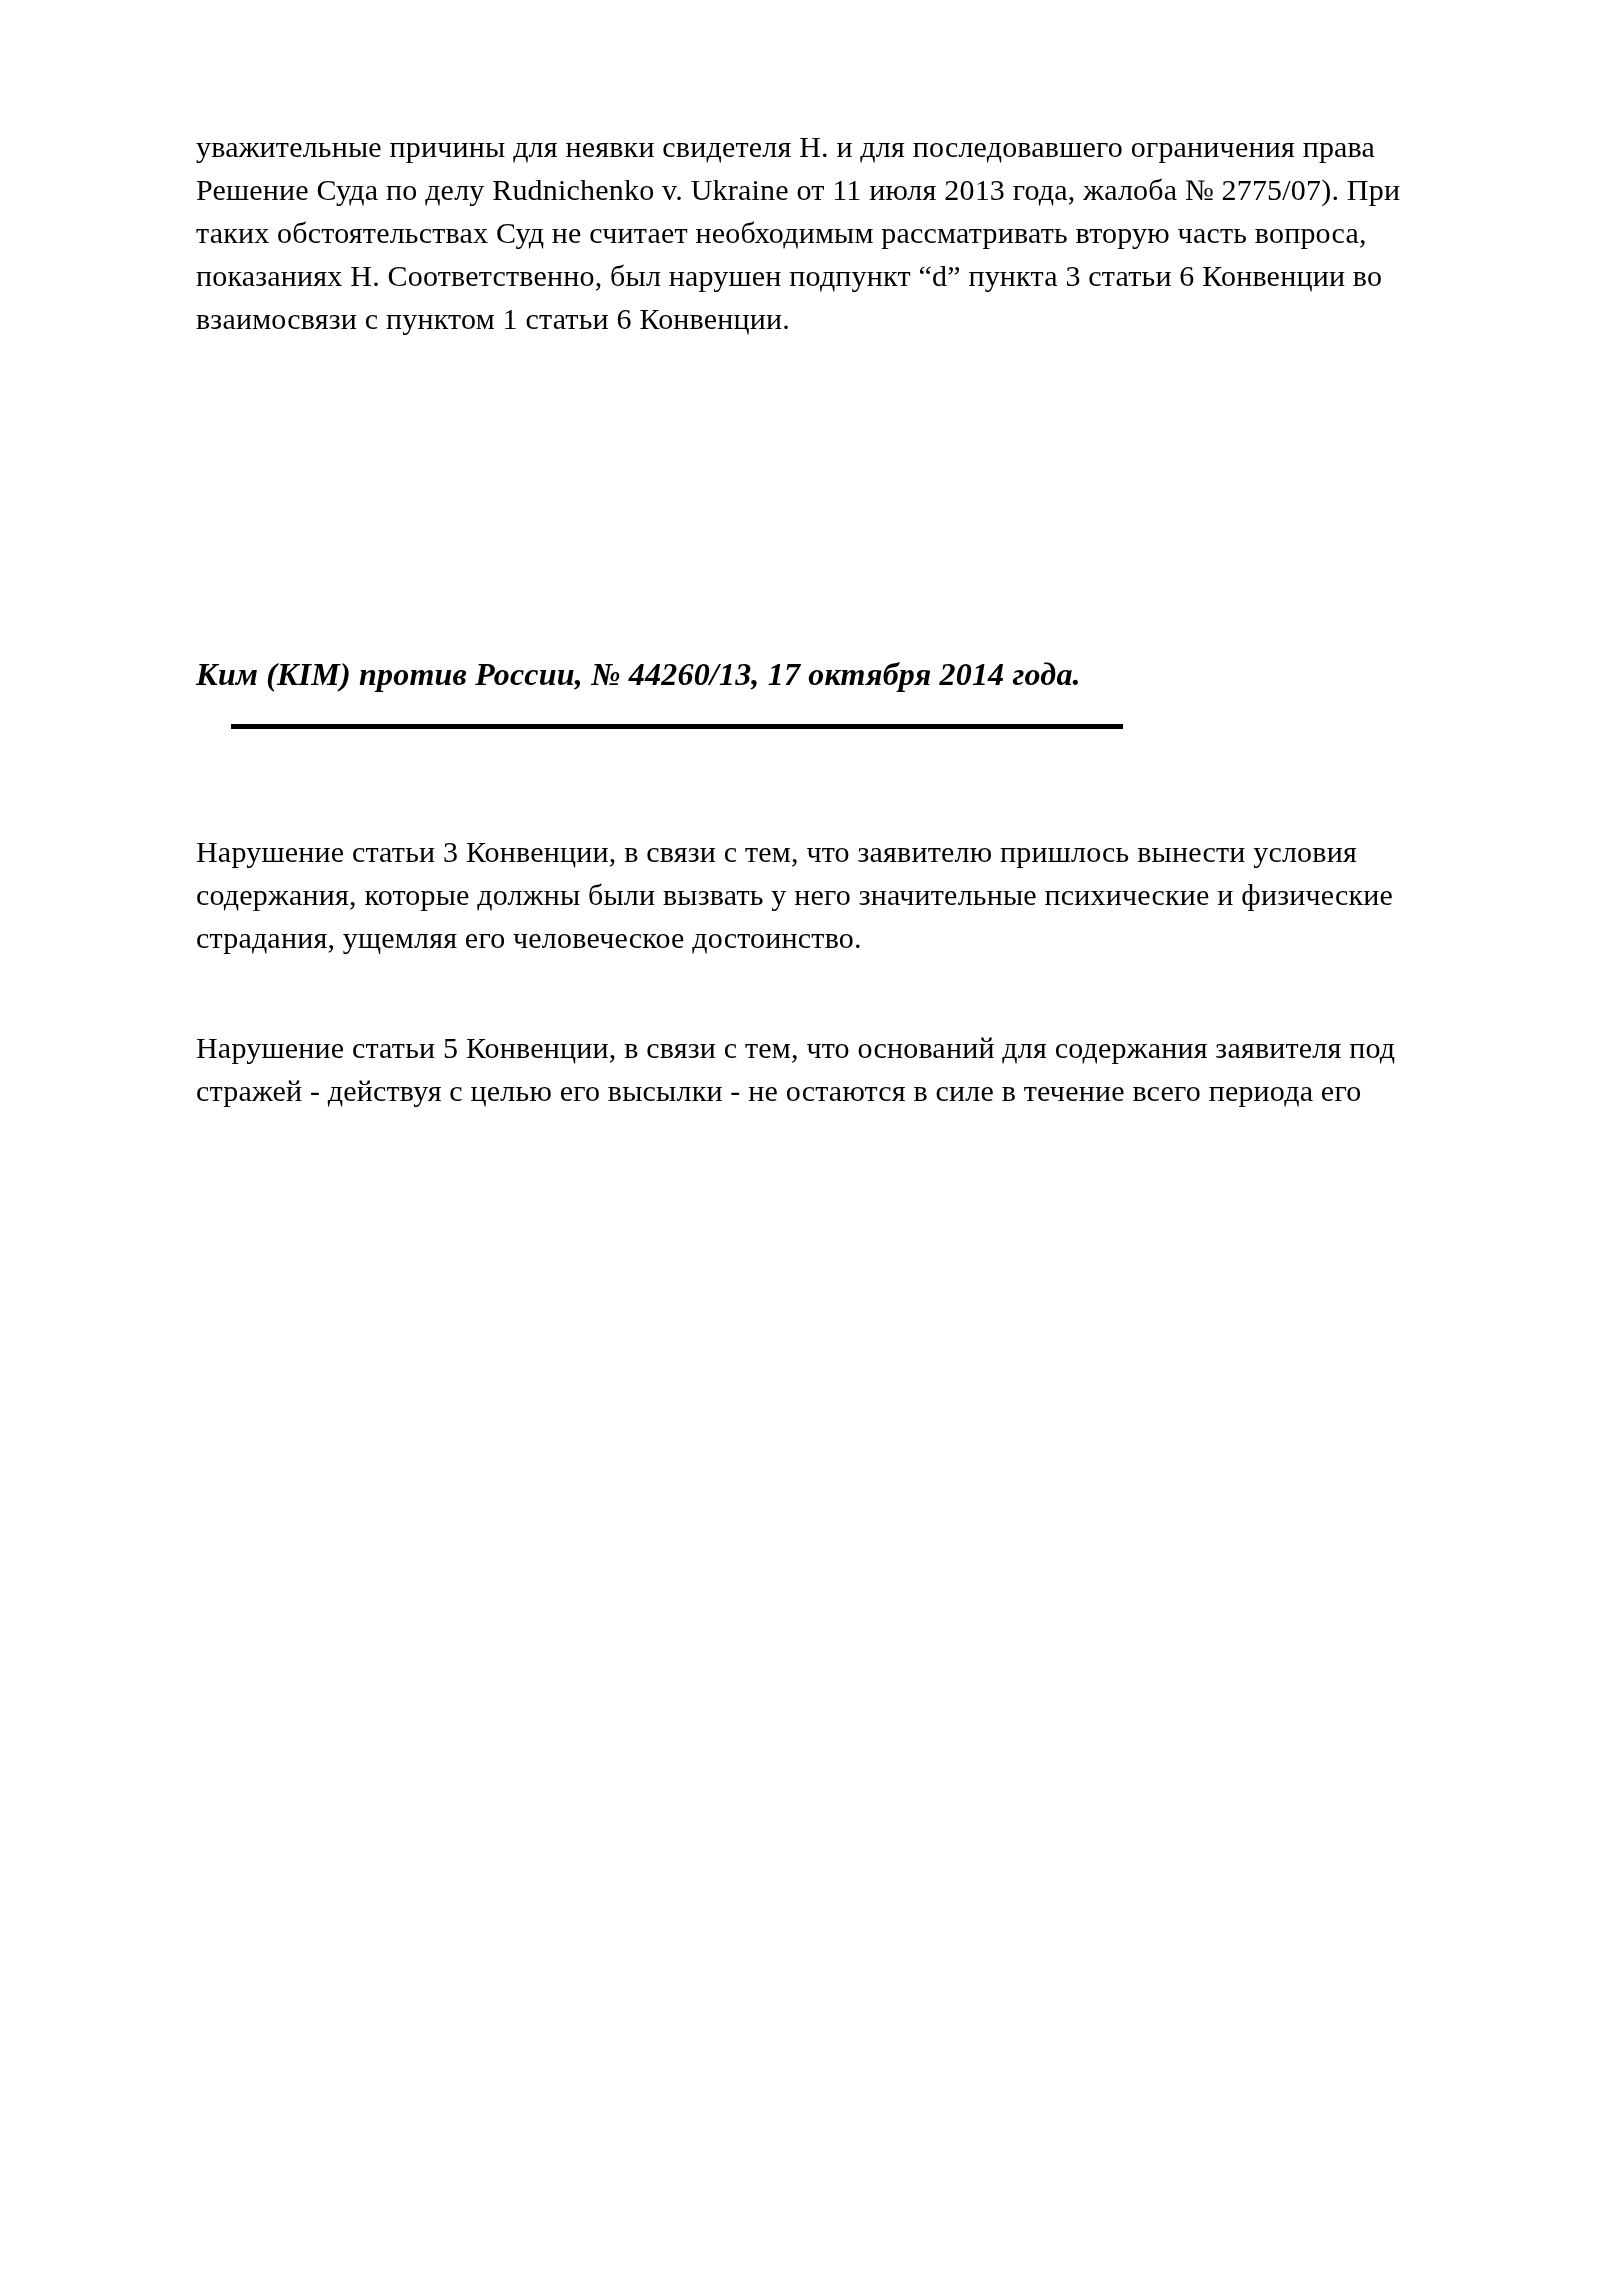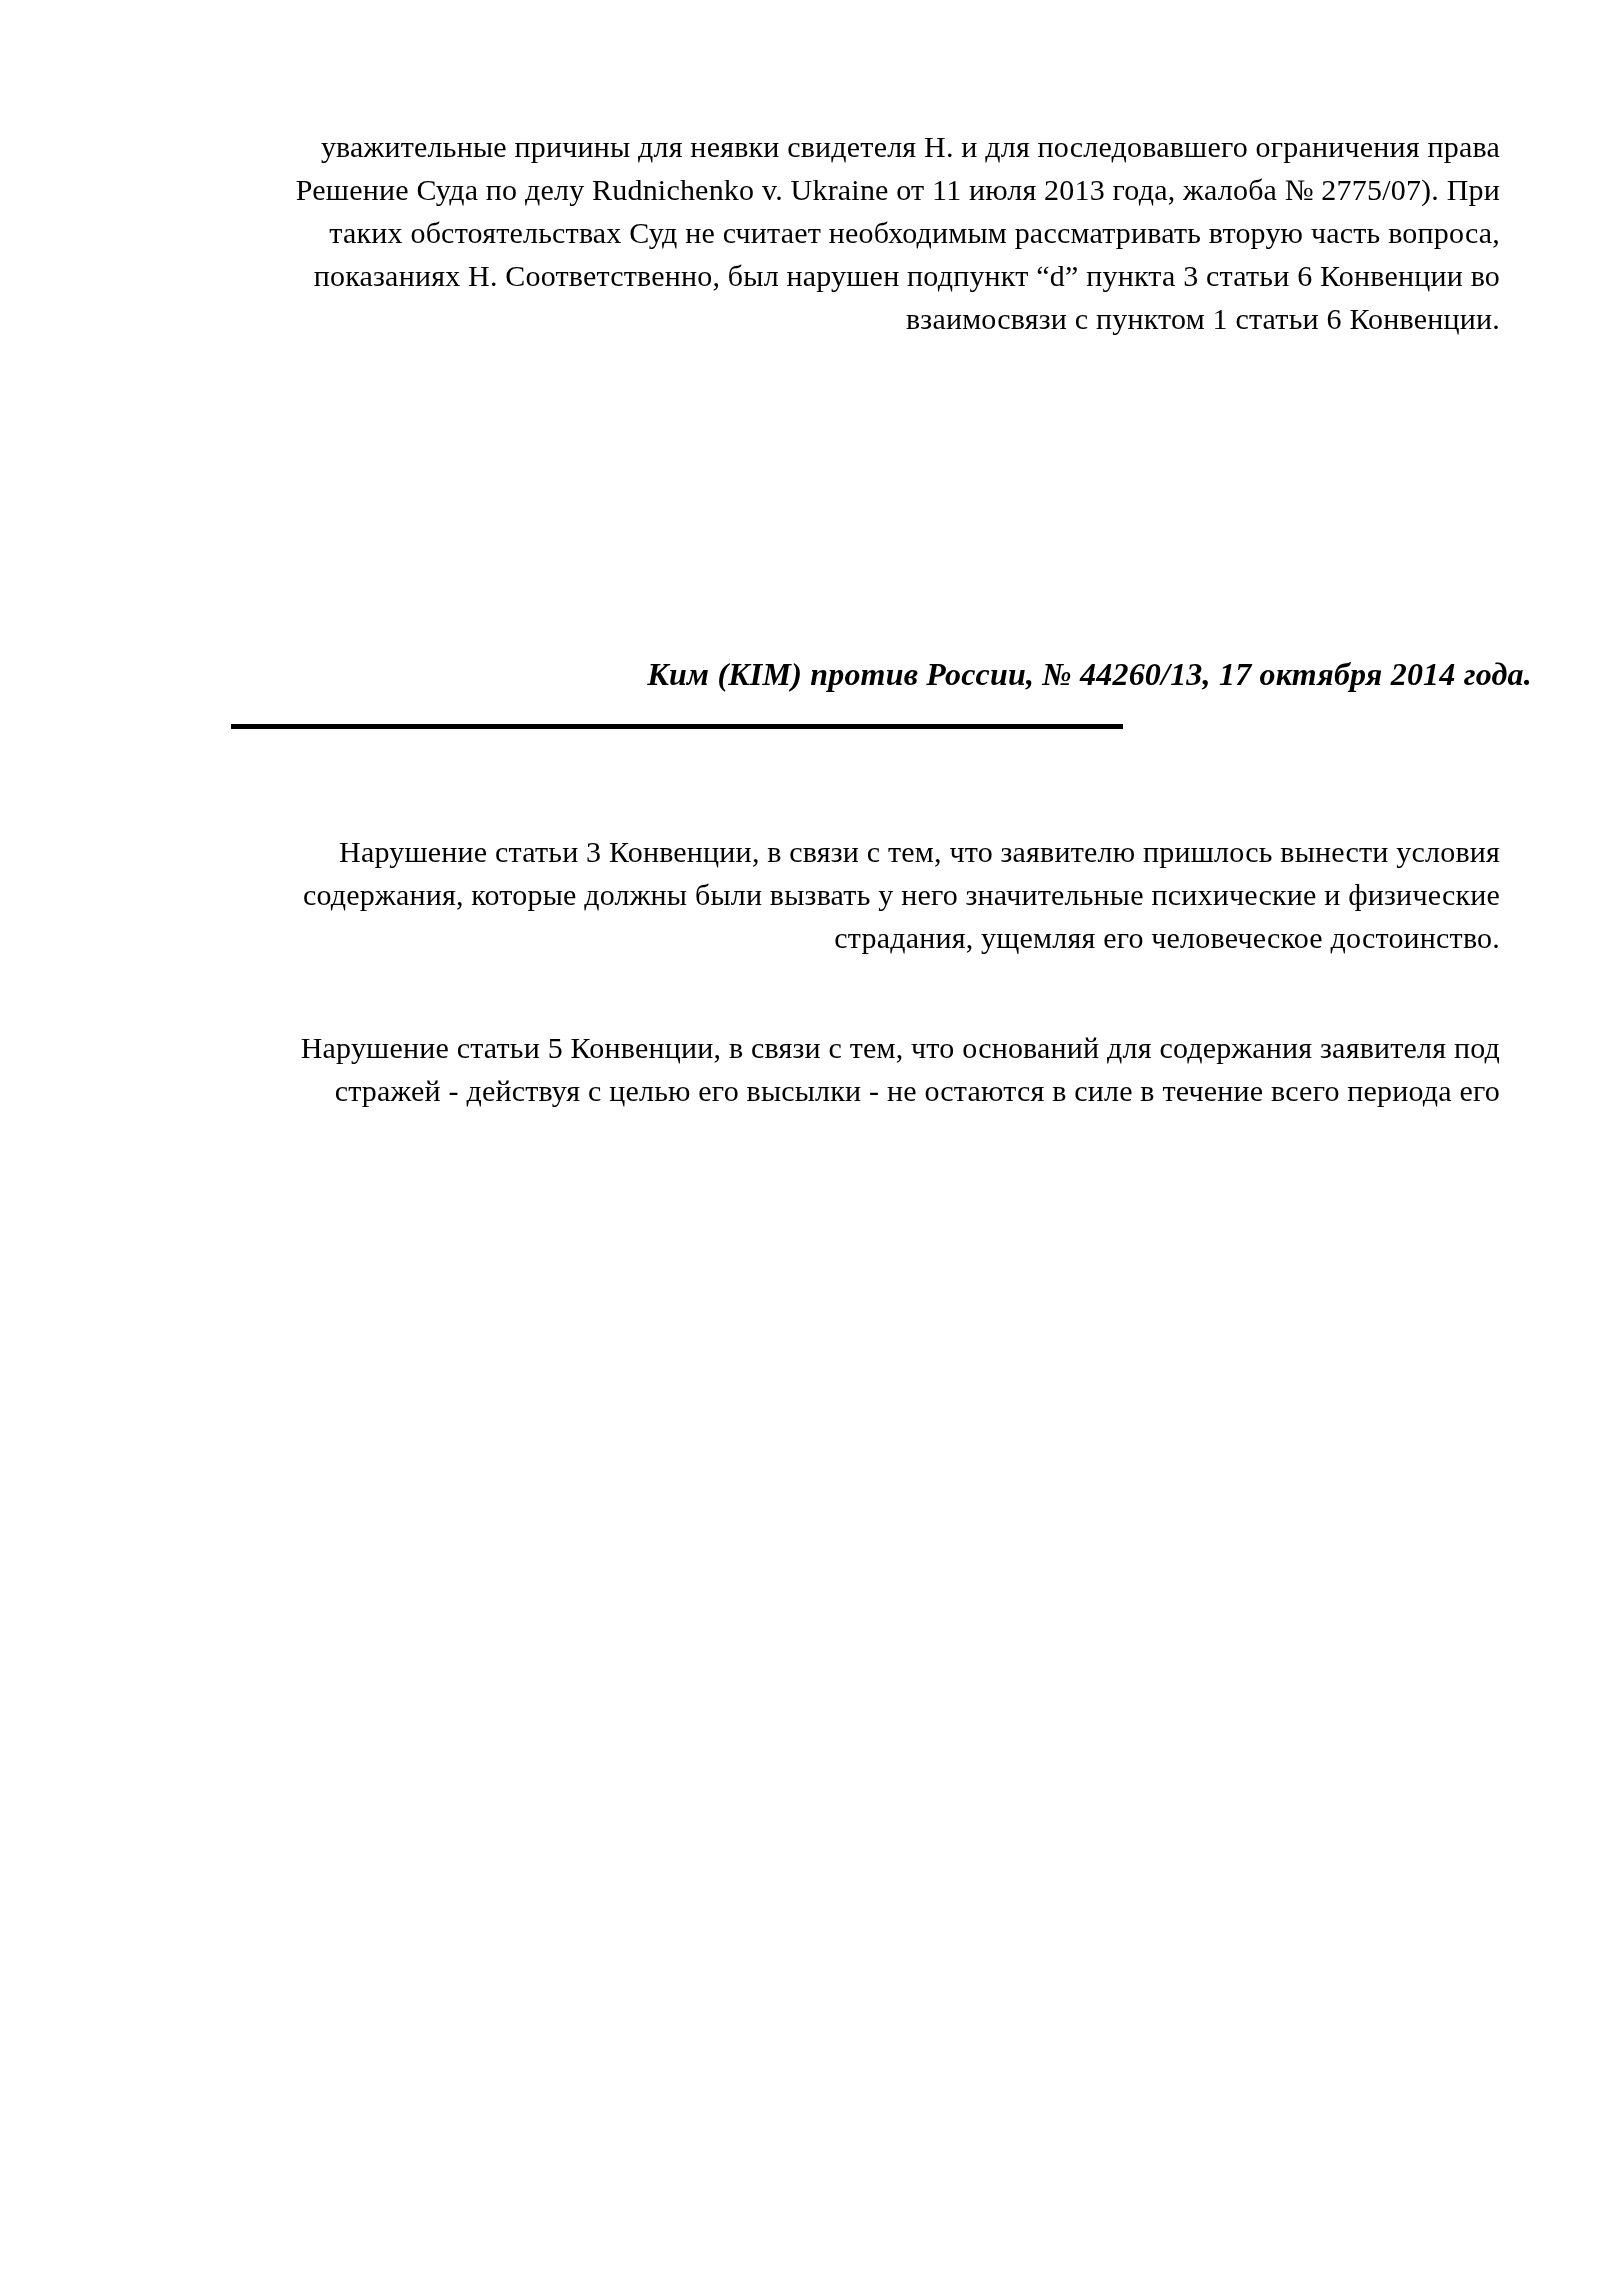--- a/index.html
+++ b/index.html
@@ -9,21 +9,20 @@
   }
   .page {
     position: relative;
     width: 1620px;
     height: 2293px;
     margin: 0 auto;
     background: #ffffff;
     font-family: "Liberation Serif", "DejaVu Serif", serif;
     color: #000000;
     overflow: hidden;
-    text-align: right;
   }
   .para {
     position: absolute;
     left: 196px;
     width: 1304px;
   }
   .para .line {
     font-size: 30px;
     line-height: 43px;
     white-space: nowrap;
@@ -36,21 +35,20 @@
     position: absolute;
     left: 196px;
     top: 655px;
     width: 1304px;
     font-size: 32px;
     line-height: 39px;
     font-weight: bold;
     font-style: italic;
     white-space: nowrap;
     letter-spacing: 0.2px;
-    margin-left: 32px;
   }
   .heading-underline {
     position: absolute;
     left: 231px;
     top: 724px;
     width: 892px;
     height: 4.9px;
     background: #000000;
   }
 </style>

